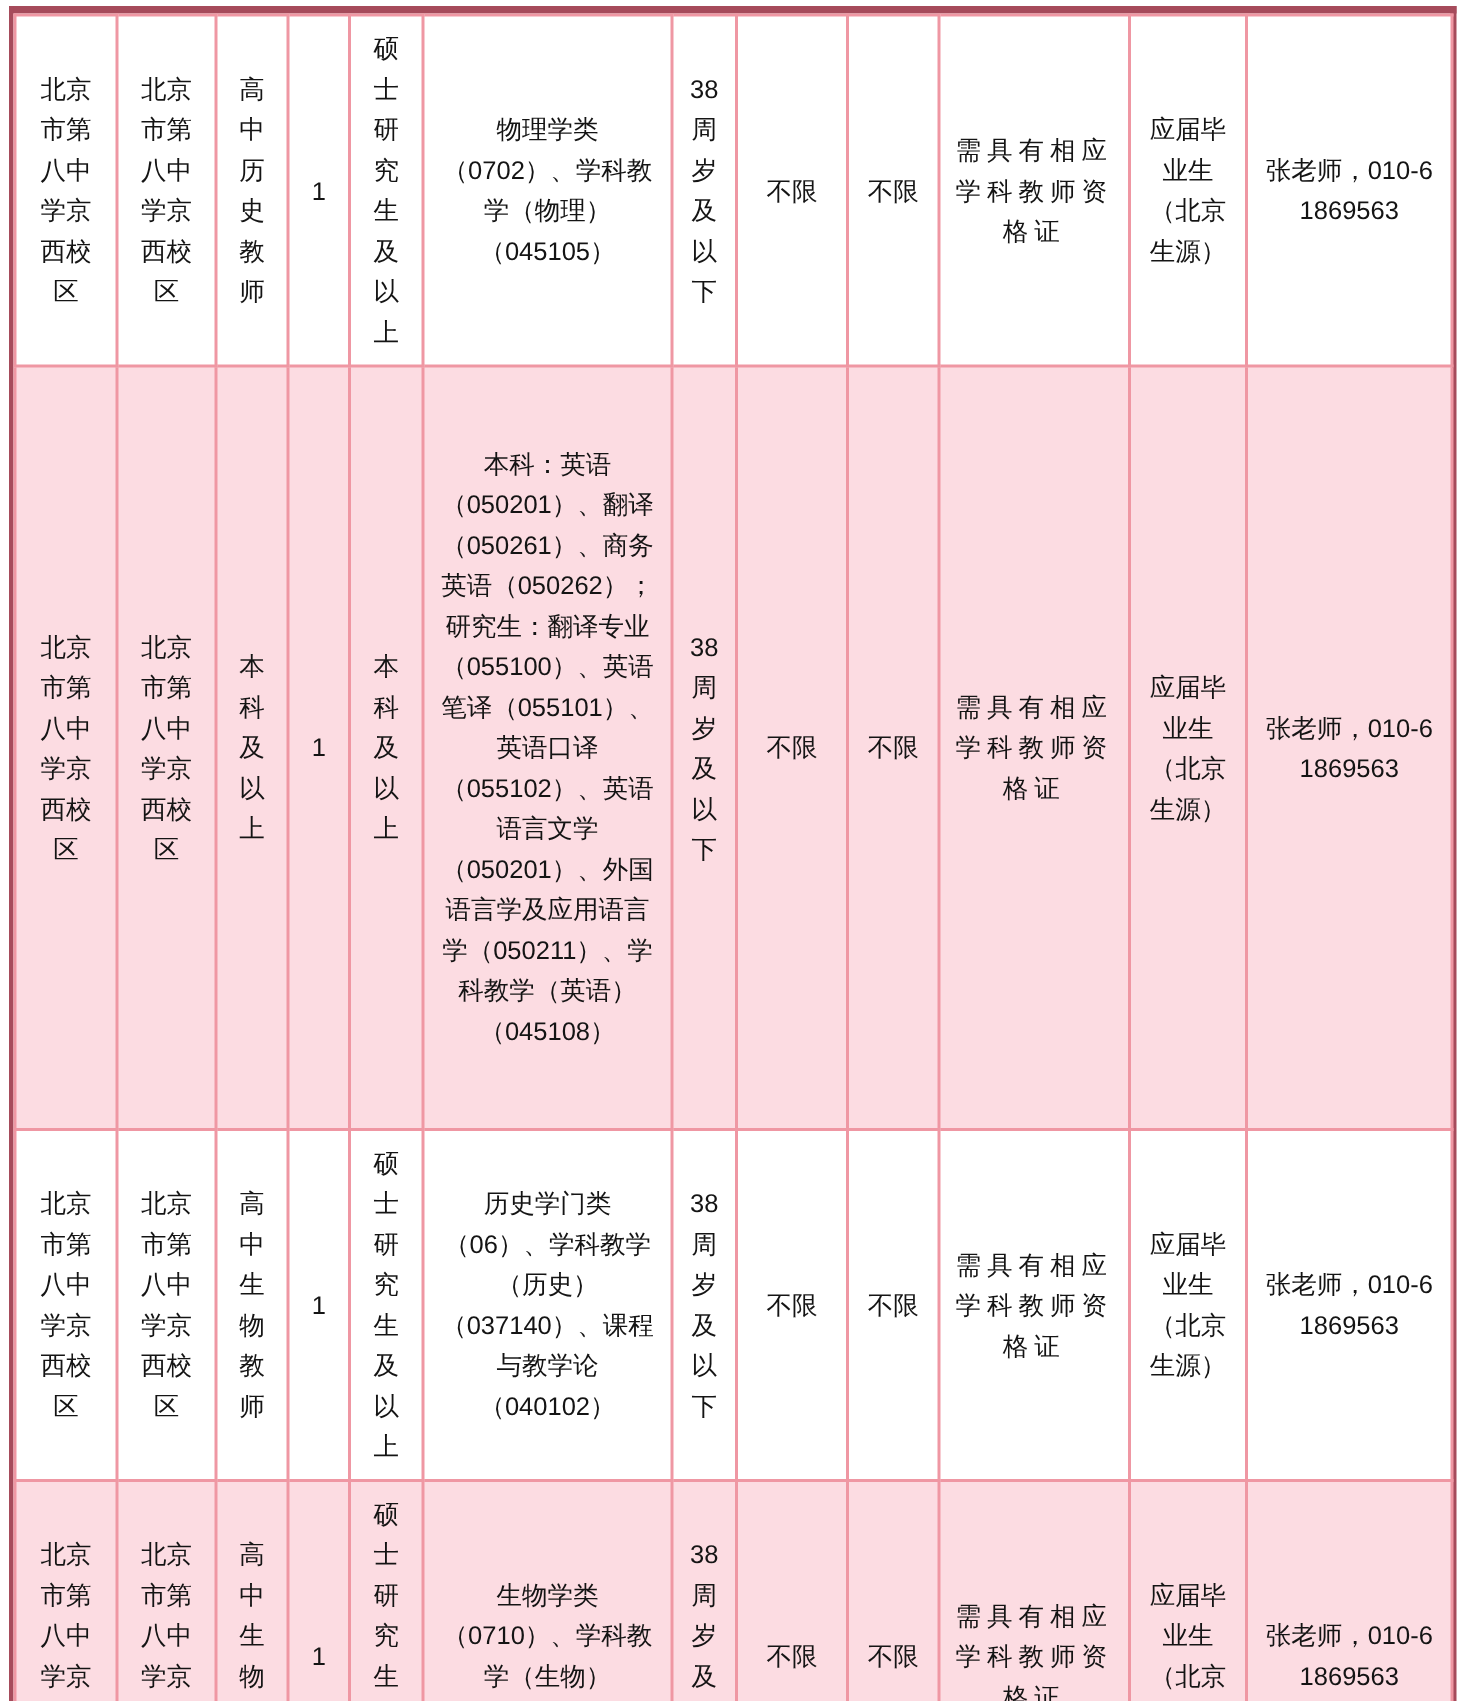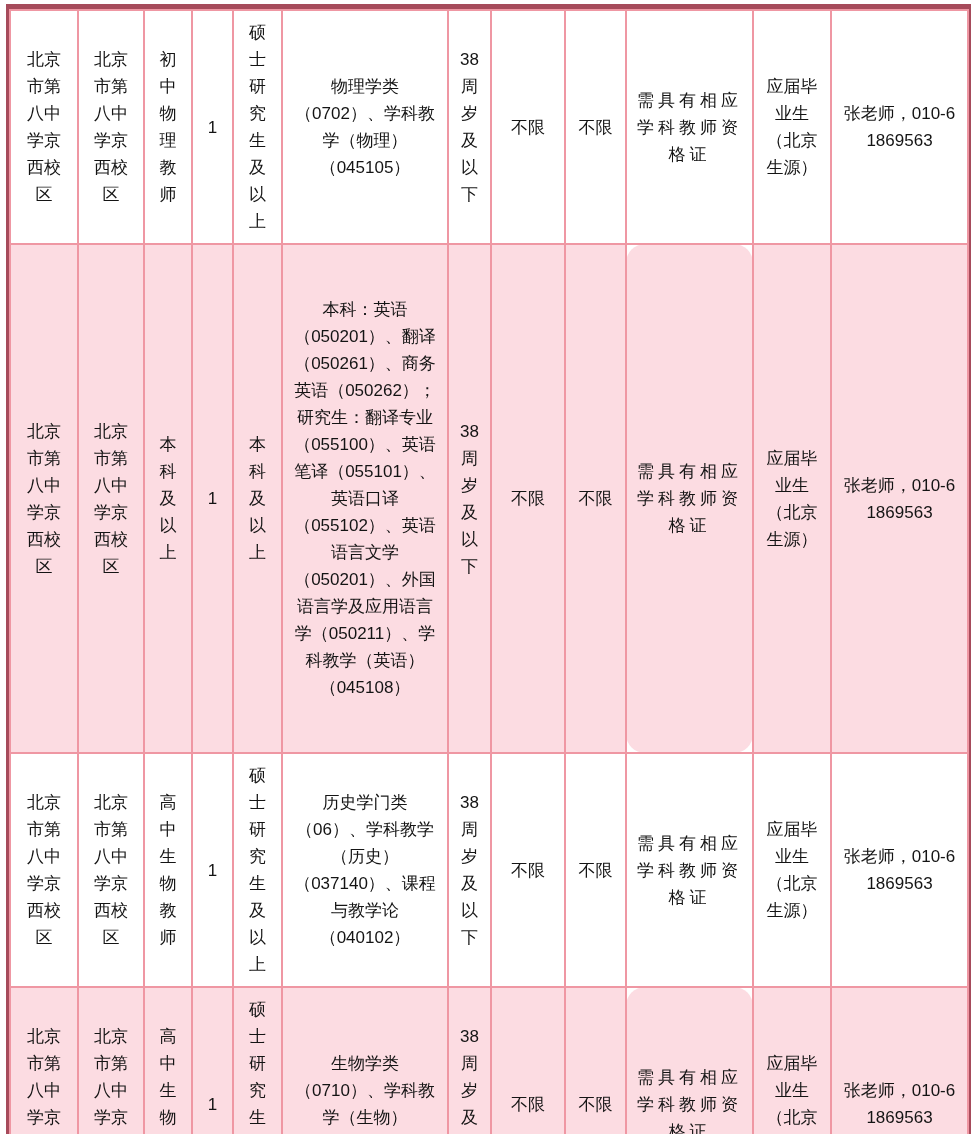--- a/index.html
+++ b/index.html
@@ -49,21 +49,20 @@
   td.c-education{ padding: 8px 7px; }
   td.c-major    { padding: 10px 12px; text-align: left; }
   td.c-age      { padding: 8px 6px; }
   td.c-limit_a  { padding: 8px 8px; }
   td.c-limit_b  { padding: 8px 14px; }
   td.c-certificate {
     padding: 10px 12px;
     text-align: justify;
     text-justify: inter-character;
     letter-spacing: 4px;
-    border-radius: 19px;
   }
   td.c-source   { padding: 8px 14px; text-align: left; }
   td.c-contact  { padding: 8px 18px; word-break: break-all; margin-top: 28px; }
 </style>
 </head>
 <body>
 
 <div class="table-frame">
   <table class="recruit">
     <colgroup id="cols">
@@ -77,21 +76,21 @@
         <col style="width: 74px;">
         <col style="width: 61px;">
         <col style="width: 127px;">
         <col style="width: 78px;">
         <col style="width: 137px;">
       </colgroup>
     <tbody id="tbody">
         <tr style="height: 217px;">
           <td class="c-school">北京市第八中学京西校区</td>
           <td class="c-org">北京市第八中学京西校区</td>
-          <td class="c-position">初中物理教师</td>
+          <td class="c-position">高中历史教师</td>
           <td class="c-headcount">1</td>
           <td class="c-education">硕士研究生及以上</td>
           <td class="c-major">物理学类（0702）、学科教学（物理）（045105）</td>
           <td class="c-age">38周岁及以下</td>
           <td class="c-limit_a">不限</td>
           <td class="c-limit_b">不限</td>
           <td class="c-certificate">需具有相应学科教师资格证</td>
           <td class="c-source">应届毕业生（北京生源）</td>
           <td class="c-contact">张老师，010-61869563</td>
         </tr>

